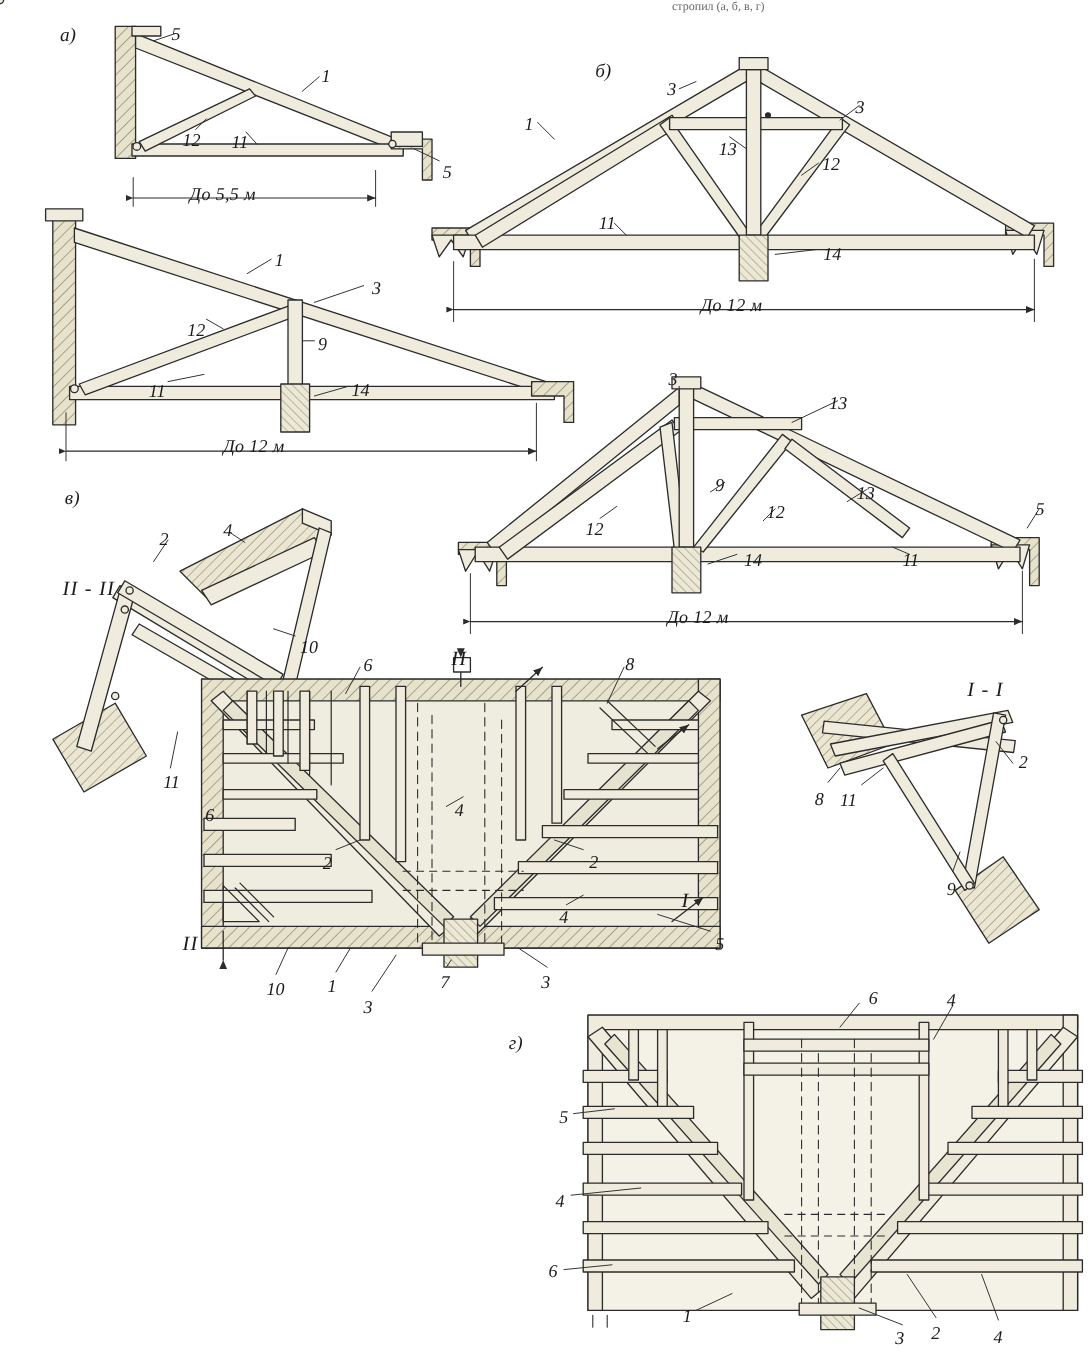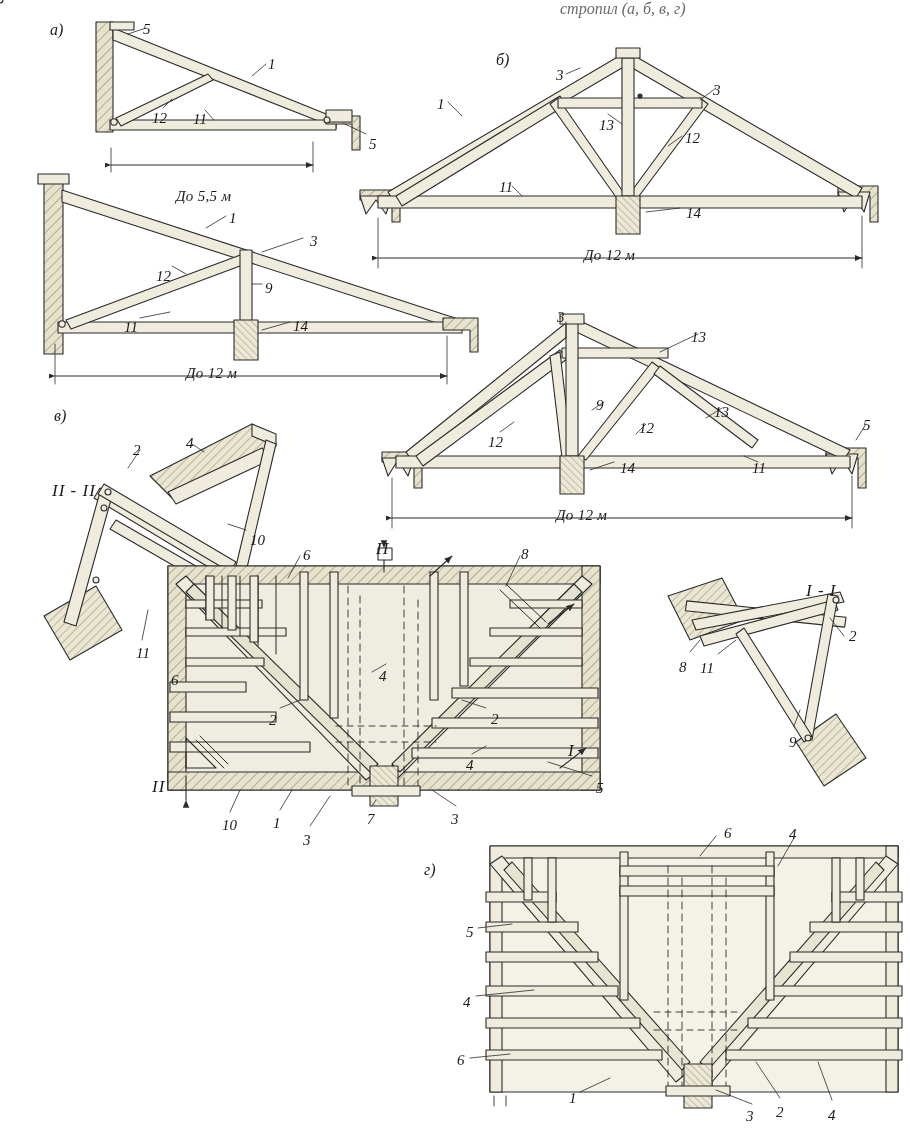--- a/index.html
+++ b/index.html
@@ -46,23 +46,22 @@
     font-size: 16px;
   }
   .lbl.section {
     font-size: 17px;
     letter-spacing: 1px;
   }
   .toptext {
     position: absolute;
     top: 0px;
     left: 560px;
-    font-size: 16px;
+    font-size: 10px;
     color: #6a6a6a;
-    font-style: italic;
   }
 </style>
 </head>
 <body>
 
 <div id="figure-root">
 
   <div class="toptext">стропил (а, б, в, г)</div>
 
   <svg id="drawing" viewBox="0 0 910 1142">
@@ -393,29 +392,29 @@
       </g>
 
     </g>
   </svg>
 
   <div class="lbl panel" style="left:50px; top:22px;">а)</div>
   <div class="lbl panel" style="left:496px; top:52px;">б)</div>
   <div class="lbl panel" style="left:54px; top:408px;">в)</div>
   <div class="lbl panel" style="left:424px; top:862px;">г)</div>
 
-  <div class="lbl dim" style="left:176px; top:156px;margin-top:33px;">До 5,5 м</div>
+  <div class="lbl dim" style="left:158px; top:156px;">До 5,5 м</div>
   <div class="lbl dim" style="left:584px; top:248px;">До 12  м</div>
   <div class="lbl dim" style="left:186px; top:366px;">До 12 м</div>
   <div class="lbl dim" style="left:556px; top:508px;">До 12 м</div>
 
   <div class="lbl section" style="left:52px; top:482px;">II - II</div>
   <div class="lbl section" style="left:152px; top:778px;">II</div>
   <div class="lbl section" style="left:376px; top:540px;">II</div>
-  <div class="lbl section" style="left:806px; top:566px;margin-top:16px;">I - I</div>
+  <div class="lbl section" style="left:806px; top:566px;">I - I</div>
   <div class="lbl section" style="left:568px; top:742px;">I</div>
 
   <div id="callout-layer">
       <div class="lbl" style="left: 143px; top: 22px;">5</div>
       <div class="lbl" style="left: 268px; top: 57px;">1</div>
       <div class="lbl" style="left: 152px; top: 111px;">12</div>
       <div class="lbl" style="left: 193px; top: 112px;">11</div>
       <div class="lbl" style="left: 369px; top: 137px;">5</div>
       <div class="lbl" style="left: 229px; top: 211px;">1</div>
       <div class="lbl" style="left: 310px; top: 234px;">3</div>

